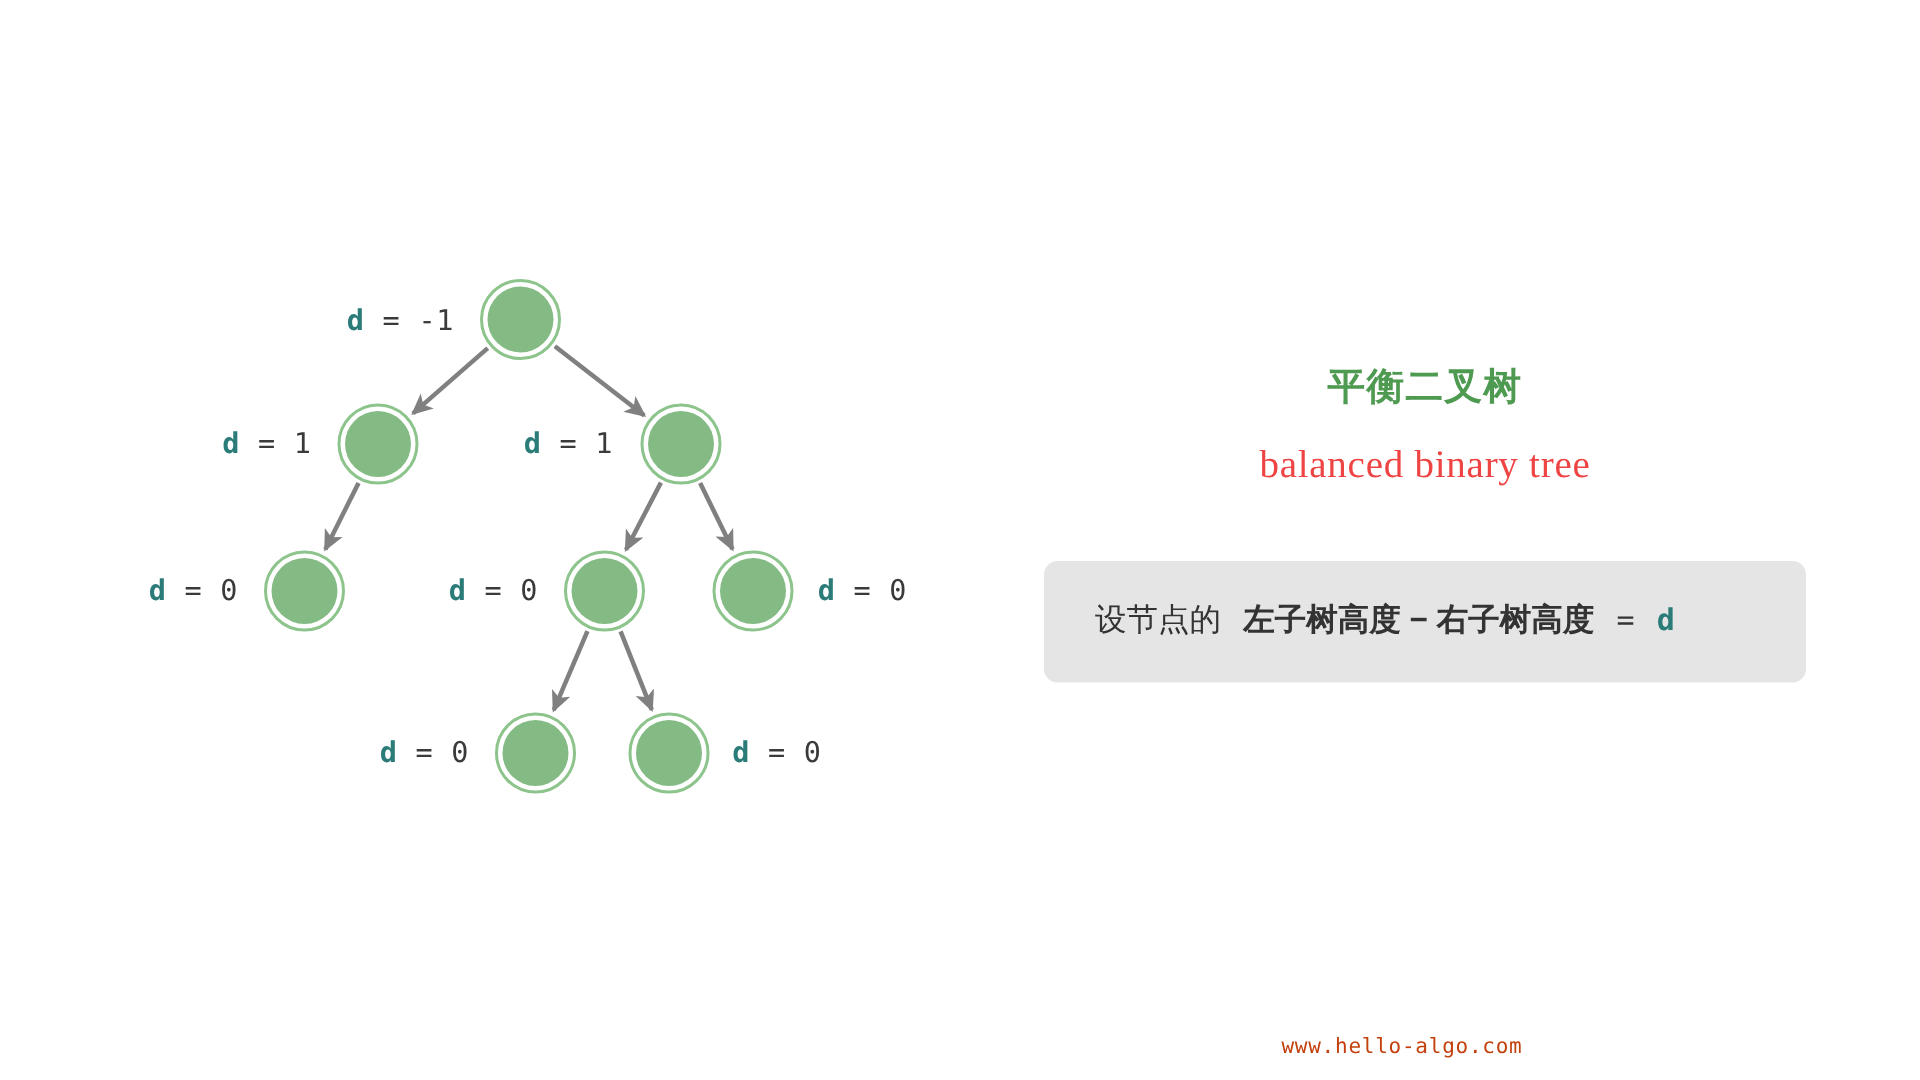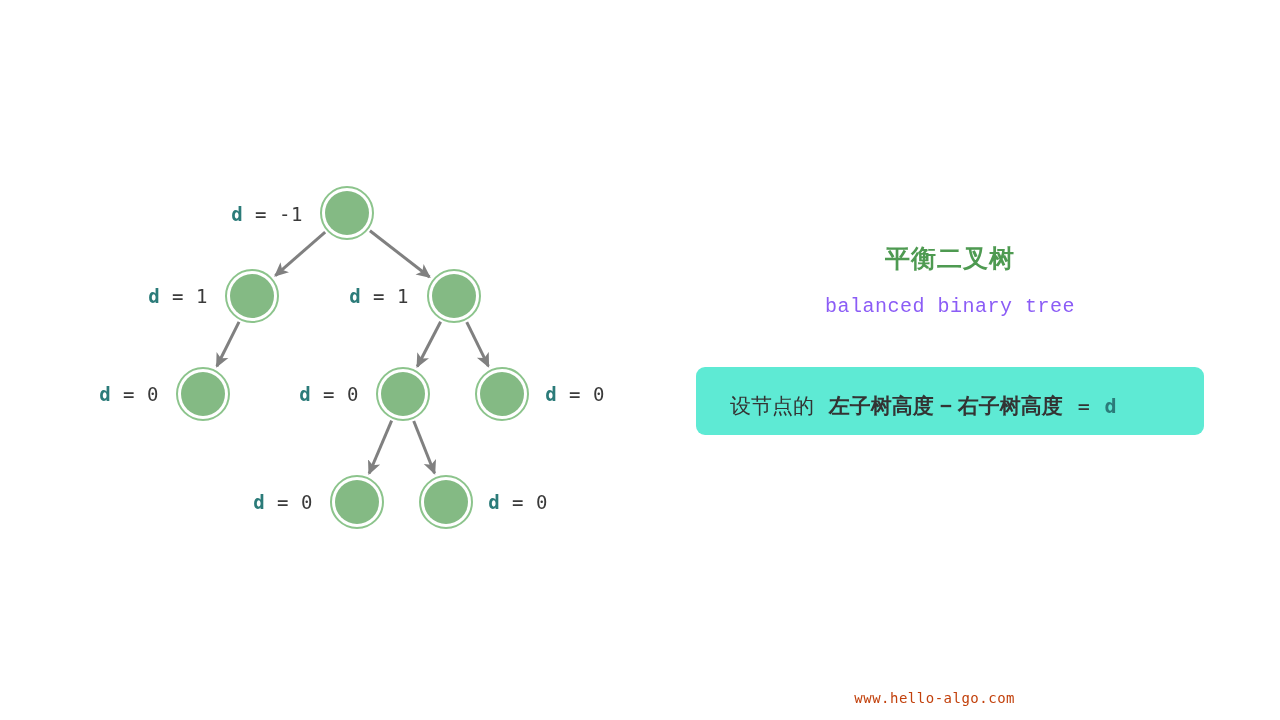--- a/index.html
+++ b/index.html
@@ -59,32 +59,32 @@
     font-family: "Liberation Sans", sans-serif;
     font-weight: bold;
     font-size: 25px;
     color: #4e9a51;
     letter-spacing: 1px;
     line-height: 1;
   }
 
   #panel-subtitle {
     text-align: center;
-    font-family: Liberation Mono, monospace;
-    font-size: 20px;
-    color: #8b5cf6;
+    font-family: Liberation Serif, serif;
+    font-size: 26px;
+    color: #ef4444;
     margin-top: 24px;
     letter-spacing: 0.5px;
   }
 
   #info-box {
     margin-top: 49px;
-    background: #5eead4;
+    background: #e5e5e5;
     border-radius: 9px;
-    padding: 22px 26px 12px 34px;
+    padding: 22px 26px 24px 34px;
     box-sizing: border-box;
     width: 508px;
   }
 
   .info-line {
     font-family: "Liberation Sans", sans-serif;
     font-size: 21px;
     color: #333333;
     line-height: 34px;
     white-space: nowrap;

